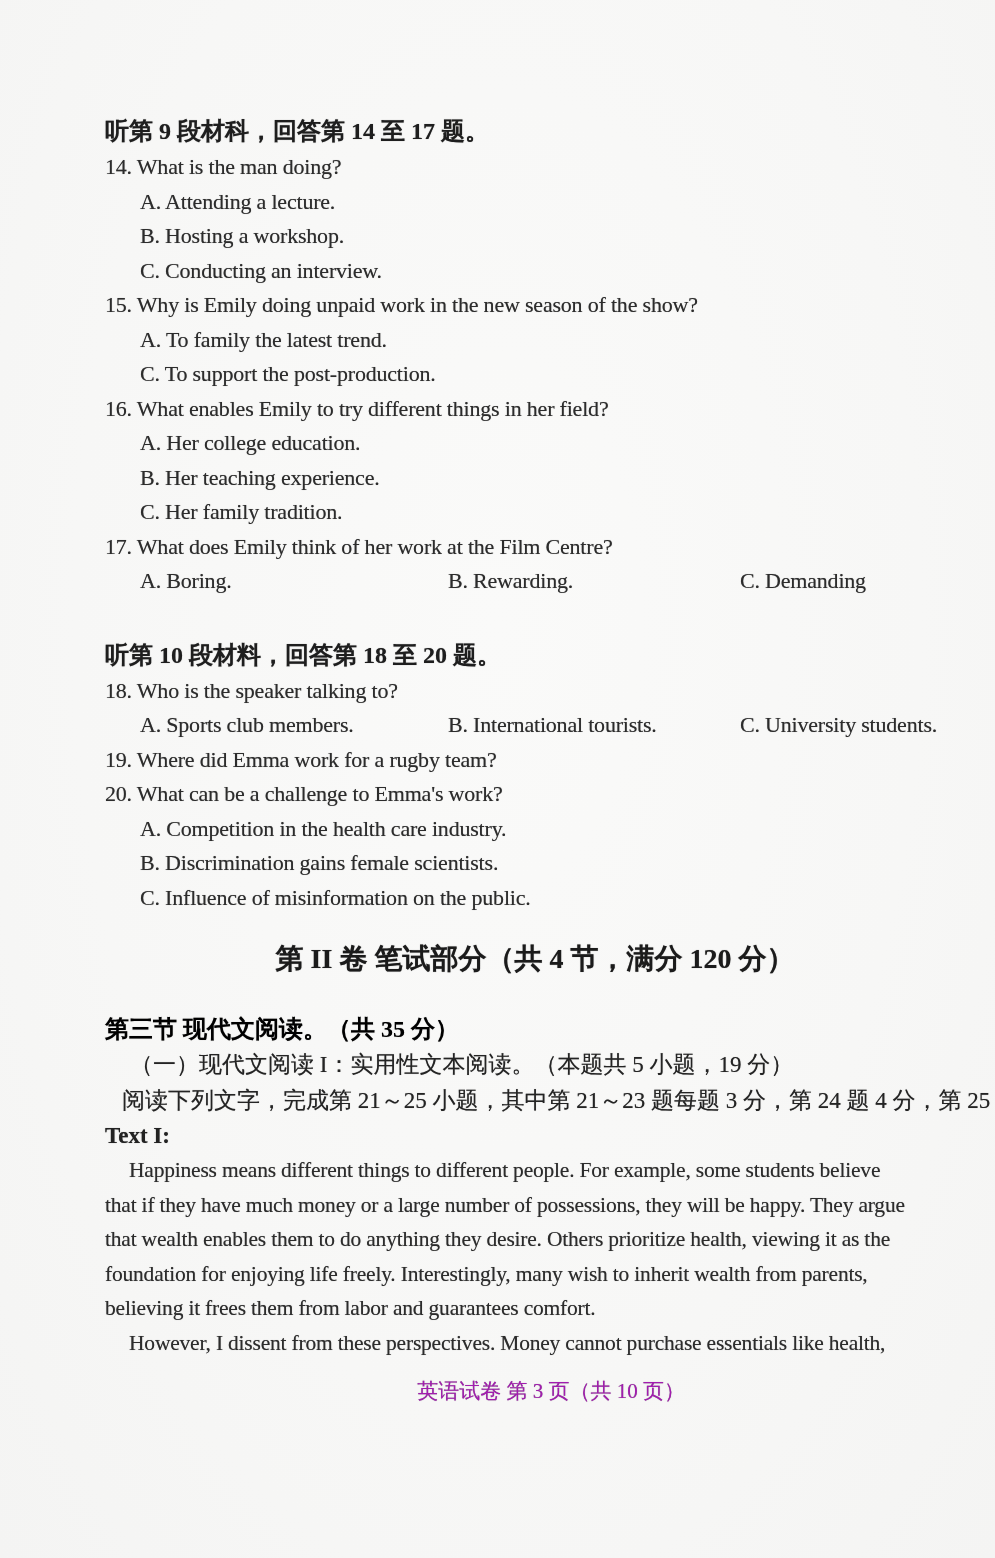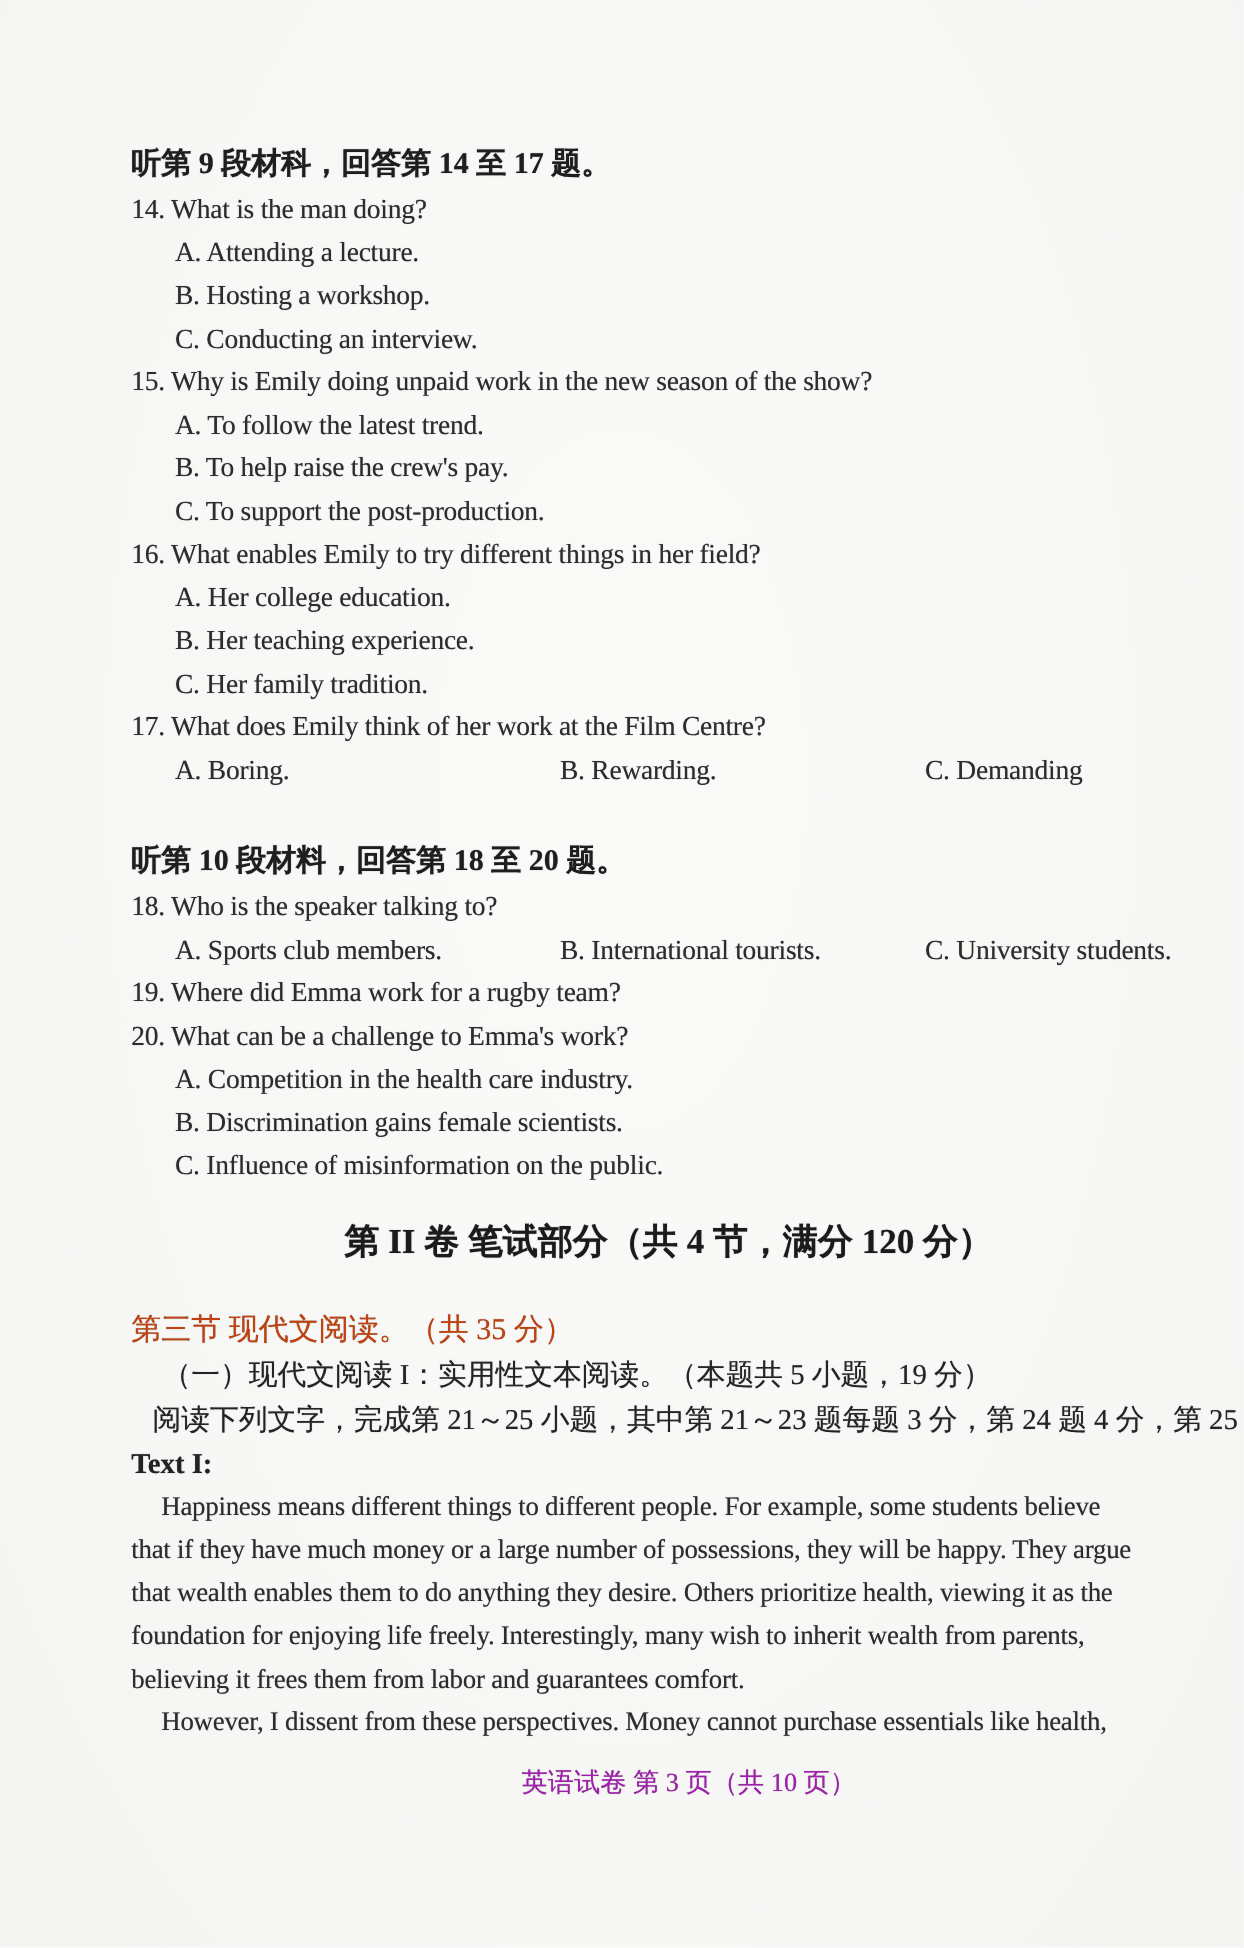--- a/index.html
+++ b/index.html
@@ -44,21 +44,21 @@
     white-space: nowrap;
     text-shadow: 0 0 0.8px rgba(27,27,27,0.6);
   }
   .cn-sub {
     font-size: 23px;
     color: #242424;
     height: 36px; line-height: 36px;
     white-space: nowrap;
     text-shadow: 0 0 0.7px rgba(36,36,36,0.55);
   }
-  .cn-sub.bold { font-weight: normal; font-size: 24px; color: #c2410c; }
+  .cn-sub.bold { font-weight: bold; font-size: 24px; color: #000000; }
   .indent1 { margin-left: 25px; }
   .indent2 { margin-left: 17px; }
   .optrow {
     position: relative;
     height: 34.5px;
   }
   .optrow span {
     position: absolute;
     top: 0;
     line-height: 34.5px;
@@ -94,22 +94,21 @@
 <div class="content">
 
   <div class="cn-h">听第 9 段材科，回答第 14 至 17 题。</div>
 
   <div class="line">14. What is the man doing?</div>
   <div class="line opt">A. Attending a lecture.</div>
   <div class="line opt">B. Hosting a workshop.</div>
   <div class="line opt">C. Conducting an interview.</div>
 
   <div class="line">15. Why is Emily doing unpaid work in the new season of the show?</div>
-  <div class="line opt">A. To follow the latest trend.</div>
-  <div class="line opt">B. To help raise the crew's pay.</div>
+  <div class="line opt">A. To family the latest trend.</div>
   <div class="line opt">C. To support the post-production.</div>
 
   <div class="line">16. What enables Emily to try different things in her field?</div>
   <div class="line opt">A. Her college education.</div>
   <div class="line opt">B. Her teaching experience.</div>
   <div class="line opt">C. Her family tradition.</div>
 
   <div class="line">17. What does Emily think of her work at the Film Centre?</div>
   <div class="line optrow">
     <span class="colA">A. Boring.</span>

